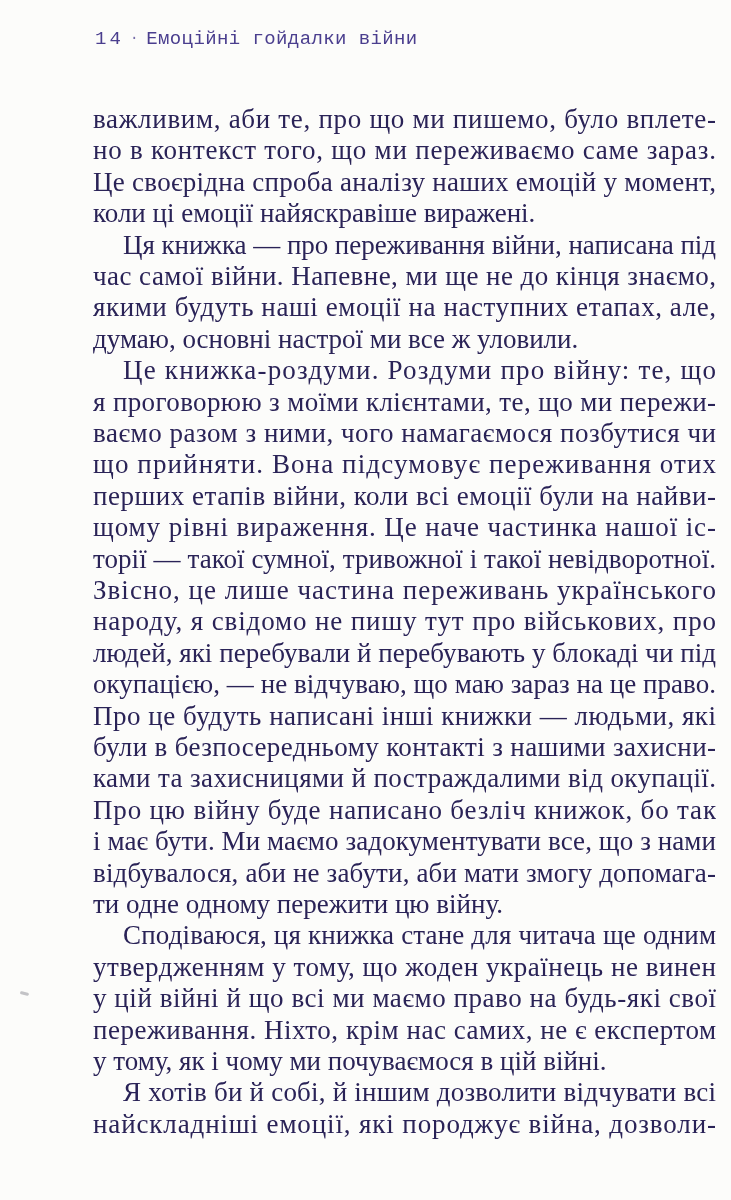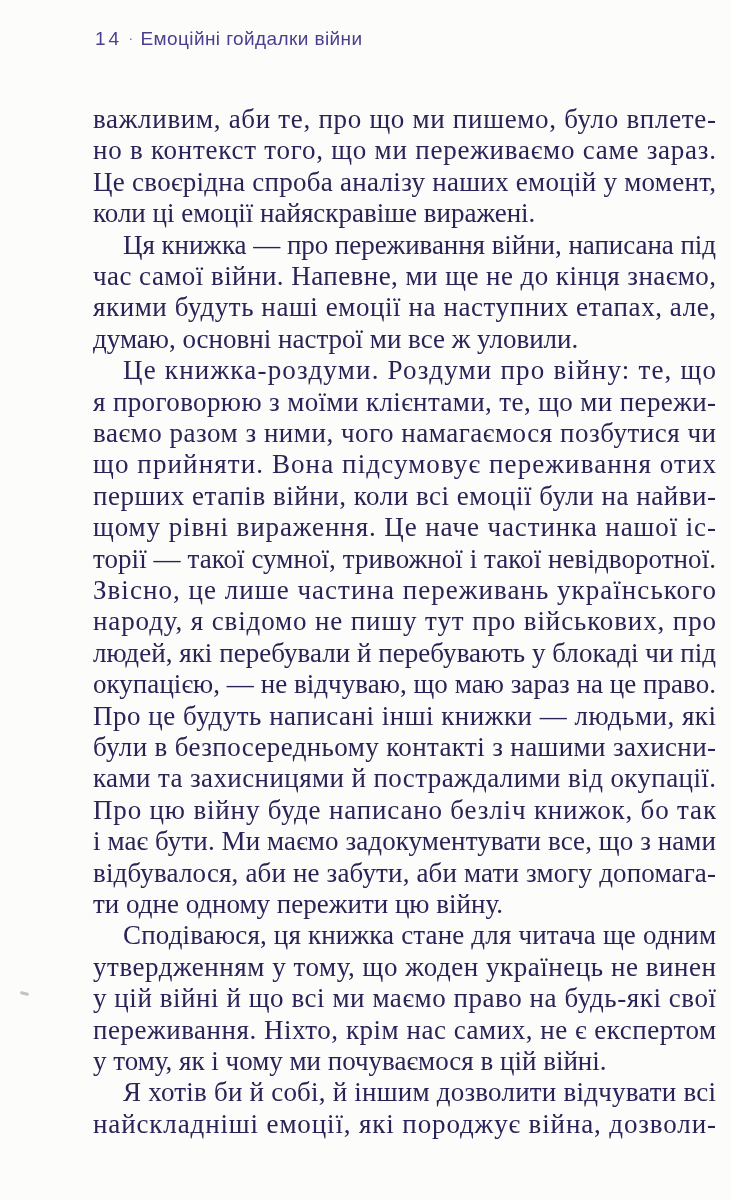--- a/index.html
+++ b/index.html
@@ -8,21 +8,21 @@
     width: 731px;
     height: 1200px;
     background: #fcfcfa;
     overflow: hidden;
     font-family: "Liberation Sans", sans-serif;
   }
   .running-head {
     position: absolute;
     left: 95px;
     top: 28px;
-    font-family: Liberation Sans, sans-serif;
+    font-family: Liberation Mono, monospace;
     font-size: 19px;
     font-weight: normal;
     letter-spacing: 0.4px;
     white-space: nowrap;
     text-align: center;
   }
   .running-head .page-num {
     letter-spacing: 3px;
     margin-right: 2px;
   }

